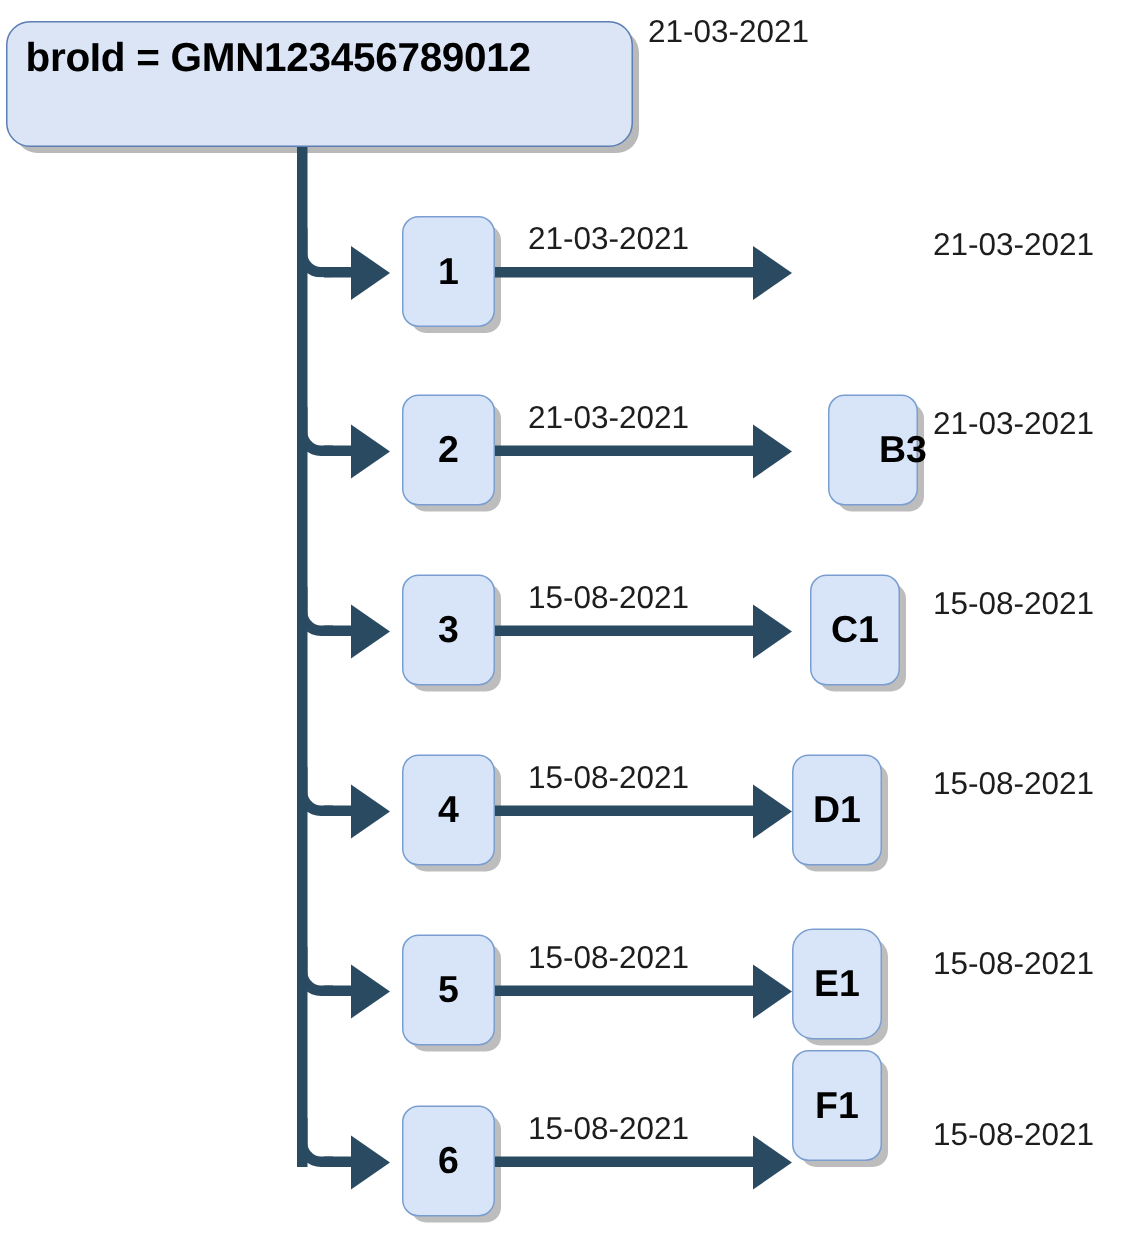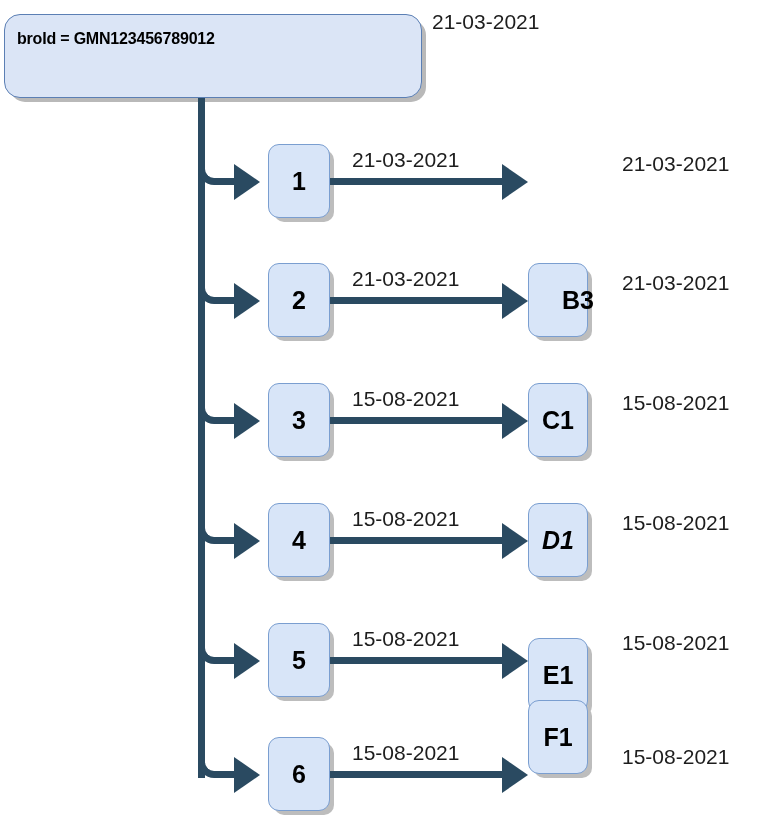--- a/index.html
+++ b/index.html
@@ -26,21 +26,21 @@
     width: 418px;
     height: 84px;
     box-sizing: border-box;
     background: #dbe5f6;
     border: 1.6px solid #5b7fb4;
     border-radius: 16px;
     box-shadow: 5px 5px 0 -1px #b9b9b9;
     padding: 8px 10px 0 12px;
   }
   #root-callout .line {
-    font-size: 16px;
+    font-size: 27px;
     font-weight: bold;
     color: #000000;
     line-height: 31px;
     white-space: nowrap;
     letter-spacing: -0.2px;
   }
 
   
   .trunk {
     position: absolute;
@@ -147,75 +147,75 @@
   <div class="branch-stub" style="left:216px; top:297px; width:20px;"></div>
   <div class="arrowhead" style="left:234px; top:282.5px;"></div>
   <div class="node left" style="left:268px; top:263px;">
     <span>2</span>
   </div>
   <div class="edge-line" style="left:330px; top:297px; width:190px;"></div>
   <div class="arrowhead" style="left:502px; top:282.5px;"></div>
   <div class="edge-label" style="left:352px; top:267px;">
     <span>21-03-2021</span>
   </div>
-  <div class="node right" style="left:528px; top:263px;padding-left:40px;">
+  <div class="node right" style="left:552px; top:263px;padding-left:40px;">
     <span>B3</span>
   </div>
   <div class="row-date" style="left:622px; top:271px;">
     <span>21-03-2021</span>
   </div>
 
   <div class="branch-elbow" style="left:198px; top:391px; width:24px; height:33px;"></div>
   <div class="branch-stub" style="left:216px; top:417px; width:20px;"></div>
   <div class="arrowhead" style="left:234px; top:402.5px;"></div>
   <div class="node left" style="left:268px; top:383px;">
     <span>3</span>
   </div>
   <div class="edge-line" style="left:330px; top:417px; width:190px;"></div>
   <div class="arrowhead" style="left:502px; top:402.5px;"></div>
   <div class="edge-label" style="left:352px; top:387px;">
     <span>15-08-2021</span>
   </div>
-  <div class="node right" style="left:528px; top:383px;justify-content:center;">
+  <div class="node right" style="left:540px; top:383px;justify-content:center;">
     <span>C1</span>
   </div>
   <div class="row-date" style="left:622px; top:391px;">
     <span>15-08-2021</span>
   </div>
 
   <div class="branch-elbow" style="left:198px; top:511px; width:24px; height:33px;"></div>
   <div class="branch-stub" style="left:216px; top:537px; width:20px;"></div>
   <div class="arrowhead" style="left:234px; top:522.5px;"></div>
   <div class="node left" style="left:268px; top:503px;">
     <span>4</span>
   </div>
   <div class="edge-line" style="left:330px; top:537px; width:190px;"></div>
   <div class="arrowhead" style="left:502px; top:522.5px;"></div>
   <div class="edge-label" style="left:352px; top:507px;">
     <span>15-08-2021</span>
   </div>
-  <div class="node right" style="left:528px; top:503px;font-style:italic;">
+  <div class="node right" style="left:528px; top:503px;">
     <span>D1</span>
   </div>
   <div class="row-date" style="left:622px; top:511px;">
     <span>15-08-2021</span>
   </div>
 
   <div class="branch-elbow" style="left:198px; top:631px; width:24px; height:33px;"></div>
   <div class="branch-stub" style="left:216px; top:657px; width:20px;"></div>
   <div class="arrowhead" style="left:234px; top:642.5px;"></div>
   <div class="node left" style="left:268px; top:623px;">
     <span>5</span>
   </div>
   <div class="edge-line" style="left:330px; top:657px; width:190px;"></div>
   <div class="arrowhead" style="left:502px; top:642.5px;"></div>
   <div class="edge-label" style="left:352px; top:627px;">
     <span>15-08-2021</span>
   </div>
-  <div class="node right" style="left:528px; top:638px;">
+  <div class="node right" style="left:528px; top:619px;border-radius:14px;">
     <span>E1</span>
   </div>
   <div class="row-date" style="left:622px; top:631px;">
     <span>15-08-2021</span>
   </div>
 
   <div class="branch-elbow" style="left:198px; top:745px; width:24px; height:33px;"></div>
   <div class="branch-stub" style="left:216px; top:771px; width:20px;"></div>
   <div class="arrowhead" style="left:234px; top:756.5px;"></div>
   <div class="node left" style="left:268px; top:737px;">

